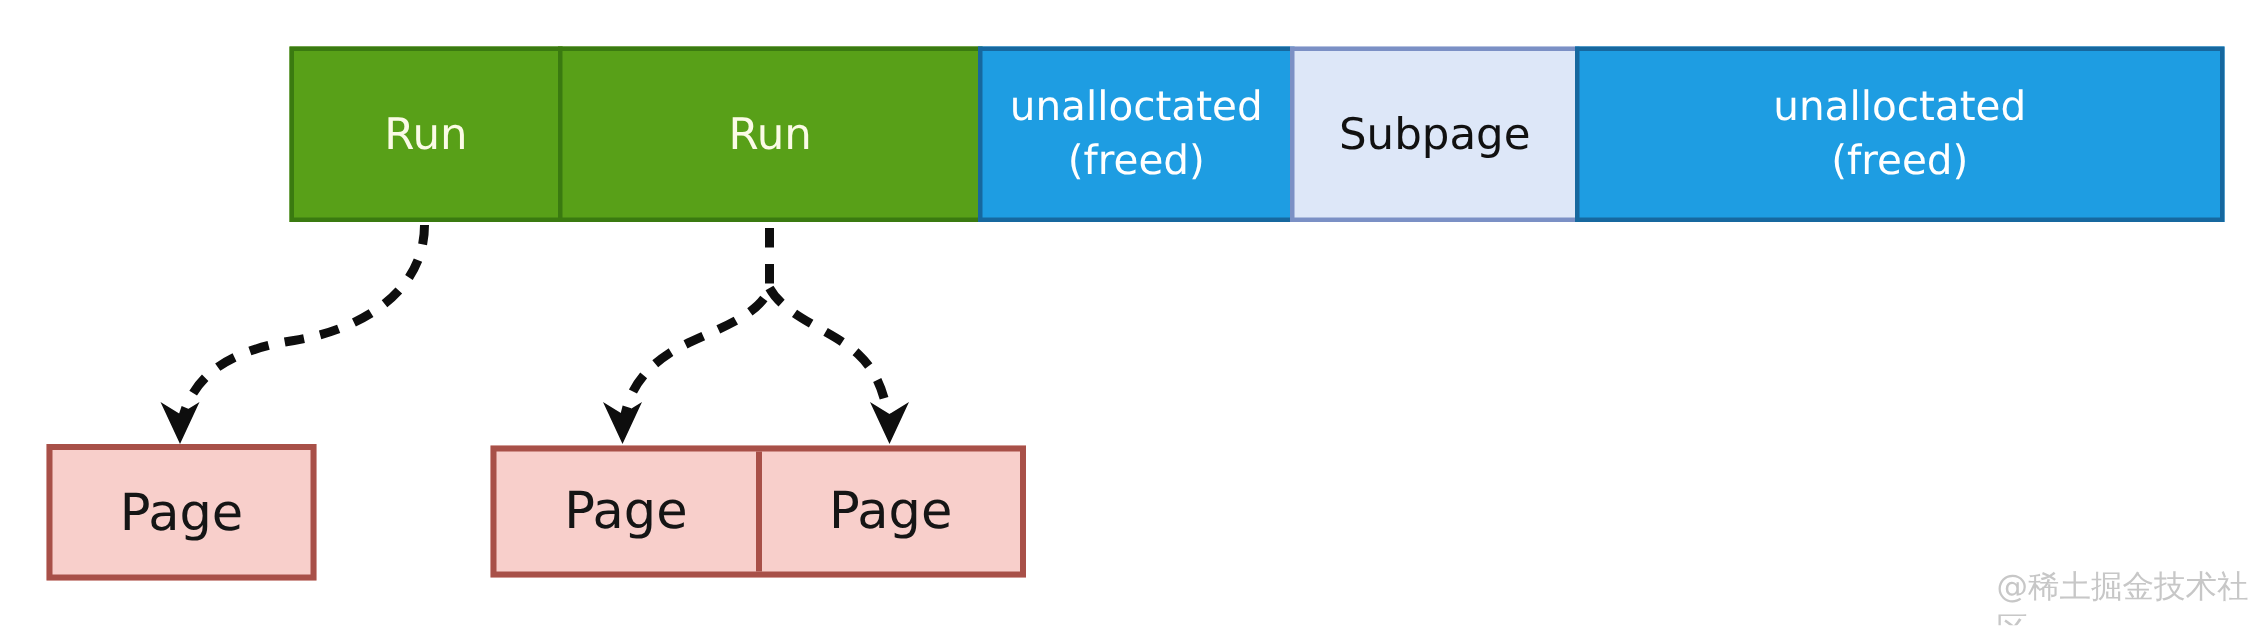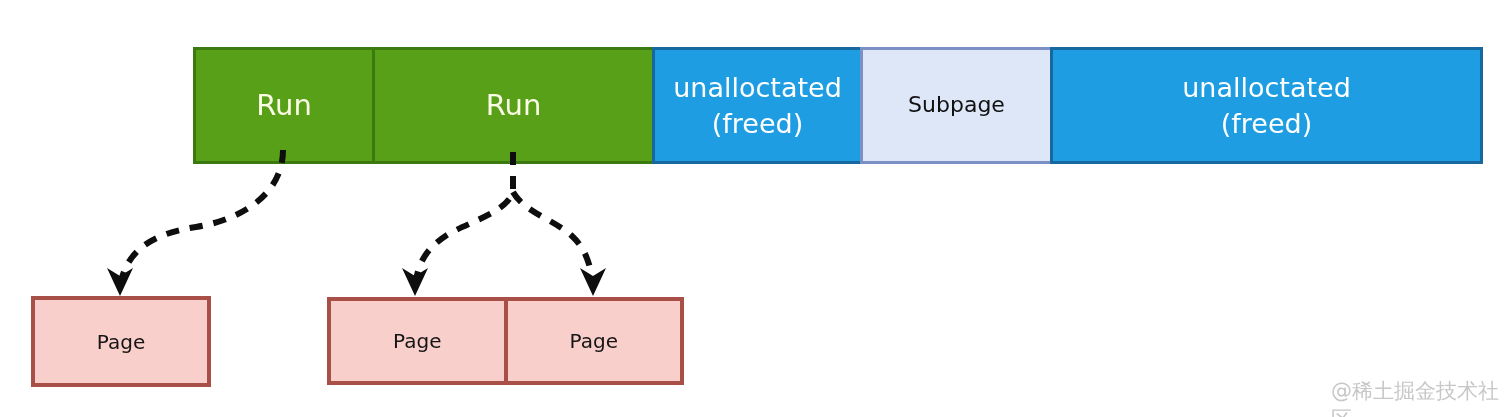--- a/index.html
+++ b/index.html
@@ -5,34 +5,34 @@
   html,body { margin:0; padding:0; background:#ffffff; }
   .canvas {
     position:relative; width:1512px; height:417px; background:#ffffff;
     font-family:"DejaVu Sans", sans-serif; overflow:hidden;
   }
   
   .bar { position:absolute; left:193px; top:31px; width:1290px; height:117px; display:flex; }
   .seg {
     box-sizing:border-box; height:117px;
     display:flex; flex-direction:column; align-items:center; justify-content:center;
-    text-align:center; line-height:1.3; user-select:none;margin-top:16px;
+    text-align:center; line-height:1.3; user-select:none;
   }
   .seg-run      { background:#58a018; border:3px solid #3a7a10; color:#fbfbe6; font-size:29px; }
   .seg-blue     { background:#1e9de2; border:3px solid #16689f; color:#ffffff; font-size:27px; }
-  .seg-lavender { background:#dde7f8; border:3px solid #7b90c5; color:#111111; font-size:22px; }
+  .seg-lavender { background:#dde7f8; border:3px solid #7b90c5; color:#111111; font-size:29px; }
   .seg + .seg { margin-left:-3px; }
   .w-run1 { width:182px; } .w-run2 { width:283px; }
   .w-un1  { width:211px; } .w-sub  { width:193px; } .w-un2 { width:433px; }
   
   .pagebox {
     position:absolute; box-sizing:border-box;
     background:#f8cfcb; border:4px solid #a85048;
     display:flex; align-items:center; justify-content:center;
-    color:#151515; font-size:20px;
+    color:#151515; font-size:34px;
   }
   .page-single { left:31px; top:296px; width:180px; height:91px; }
   .page-pair   { left:327px; top:297px; width:357px; height:88px; padding:0; }
   .page-pair .cell {
     flex:1 1 50%; height:100%; display:flex; align-items:center; justify-content:center;
   }
   .page-pair .cell + .cell { border-left:4px solid #a85048; }
   
   .arrows { position:absolute; left:0; top:0; width:1512px; height:417px; pointer-events:none; }
   

